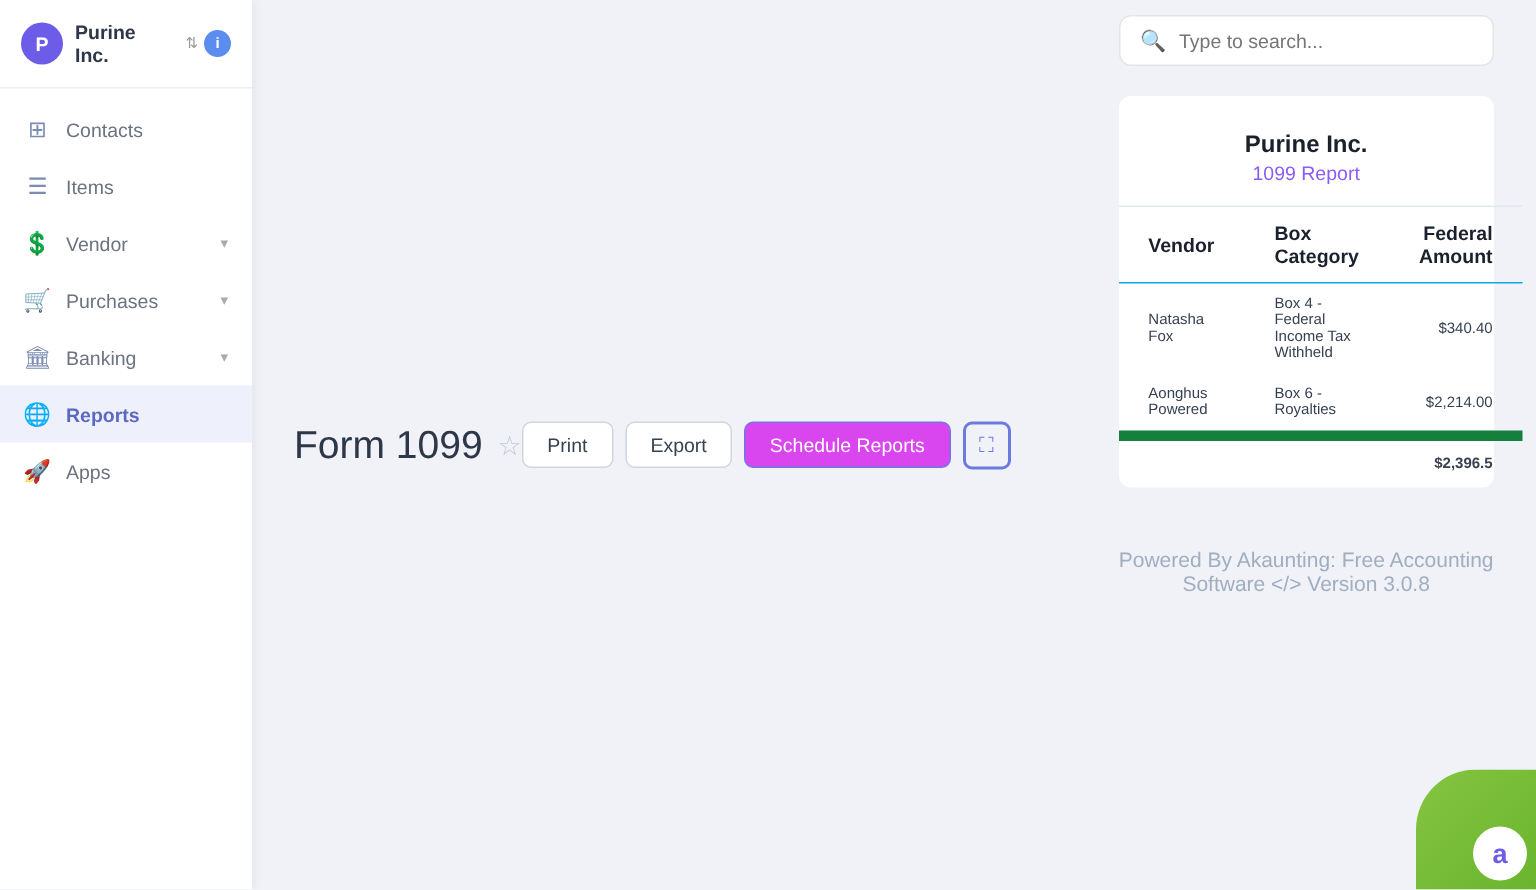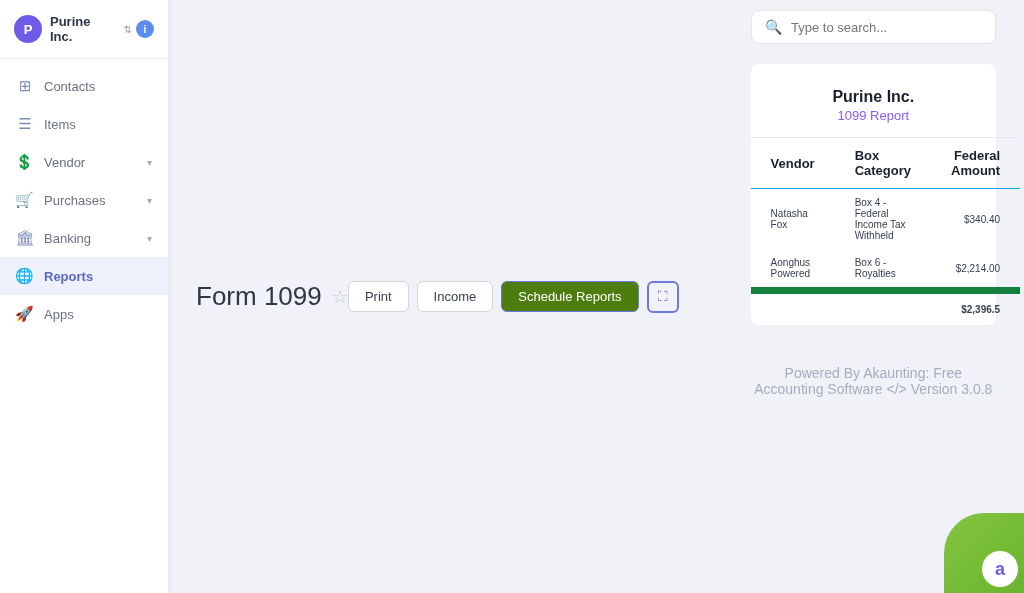--- a/index.html
+++ b/index.html
@@ -131,21 +131,21 @@
       border-radius: 6px;
       font-size: 13px;
       cursor: pointer;
       border: 1px solid #d1d5db;
       background: #fff;
       color: #374151;
       font-weight: 400;
       transition: background 0.15s;
     }
     .btn-primary {
-      background: #4d7c0f;
+      background: #d946ef;
       color: white;
       border: 1px solid #6c7ae0;
     }
 
     .capture-btn {
       width: 32px; height: 32px;
       border: 2px solid #6c7ae0;
       border-radius: 6px;
       display: flex; align-items: center; justify-content: center;
       color: #6c7ae0;
@@ -323,21 +323,21 @@
 
 <div id="main">
 
   <div id="topbar">
     <h1 class="page-title">
       <span>Form 1099</span>
       <span class="star-icon">☆</span>
     </h1>
     <div class="topbar-actions">
       <button class="btn">Print</button>
-      <button class="btn">Income</button>
+      <button class="btn">Export</button>
       <button class="btn btn-primary">Schedule Reports</button>
       <div class="capture-btn">⛶</div>
     </div>
   </div>
 
   <div id="content">
 
     <div class="search-bar">
       <span class="search-icon">🔍</span>
       <input type="text" placeholder="Type to search..." style="">

